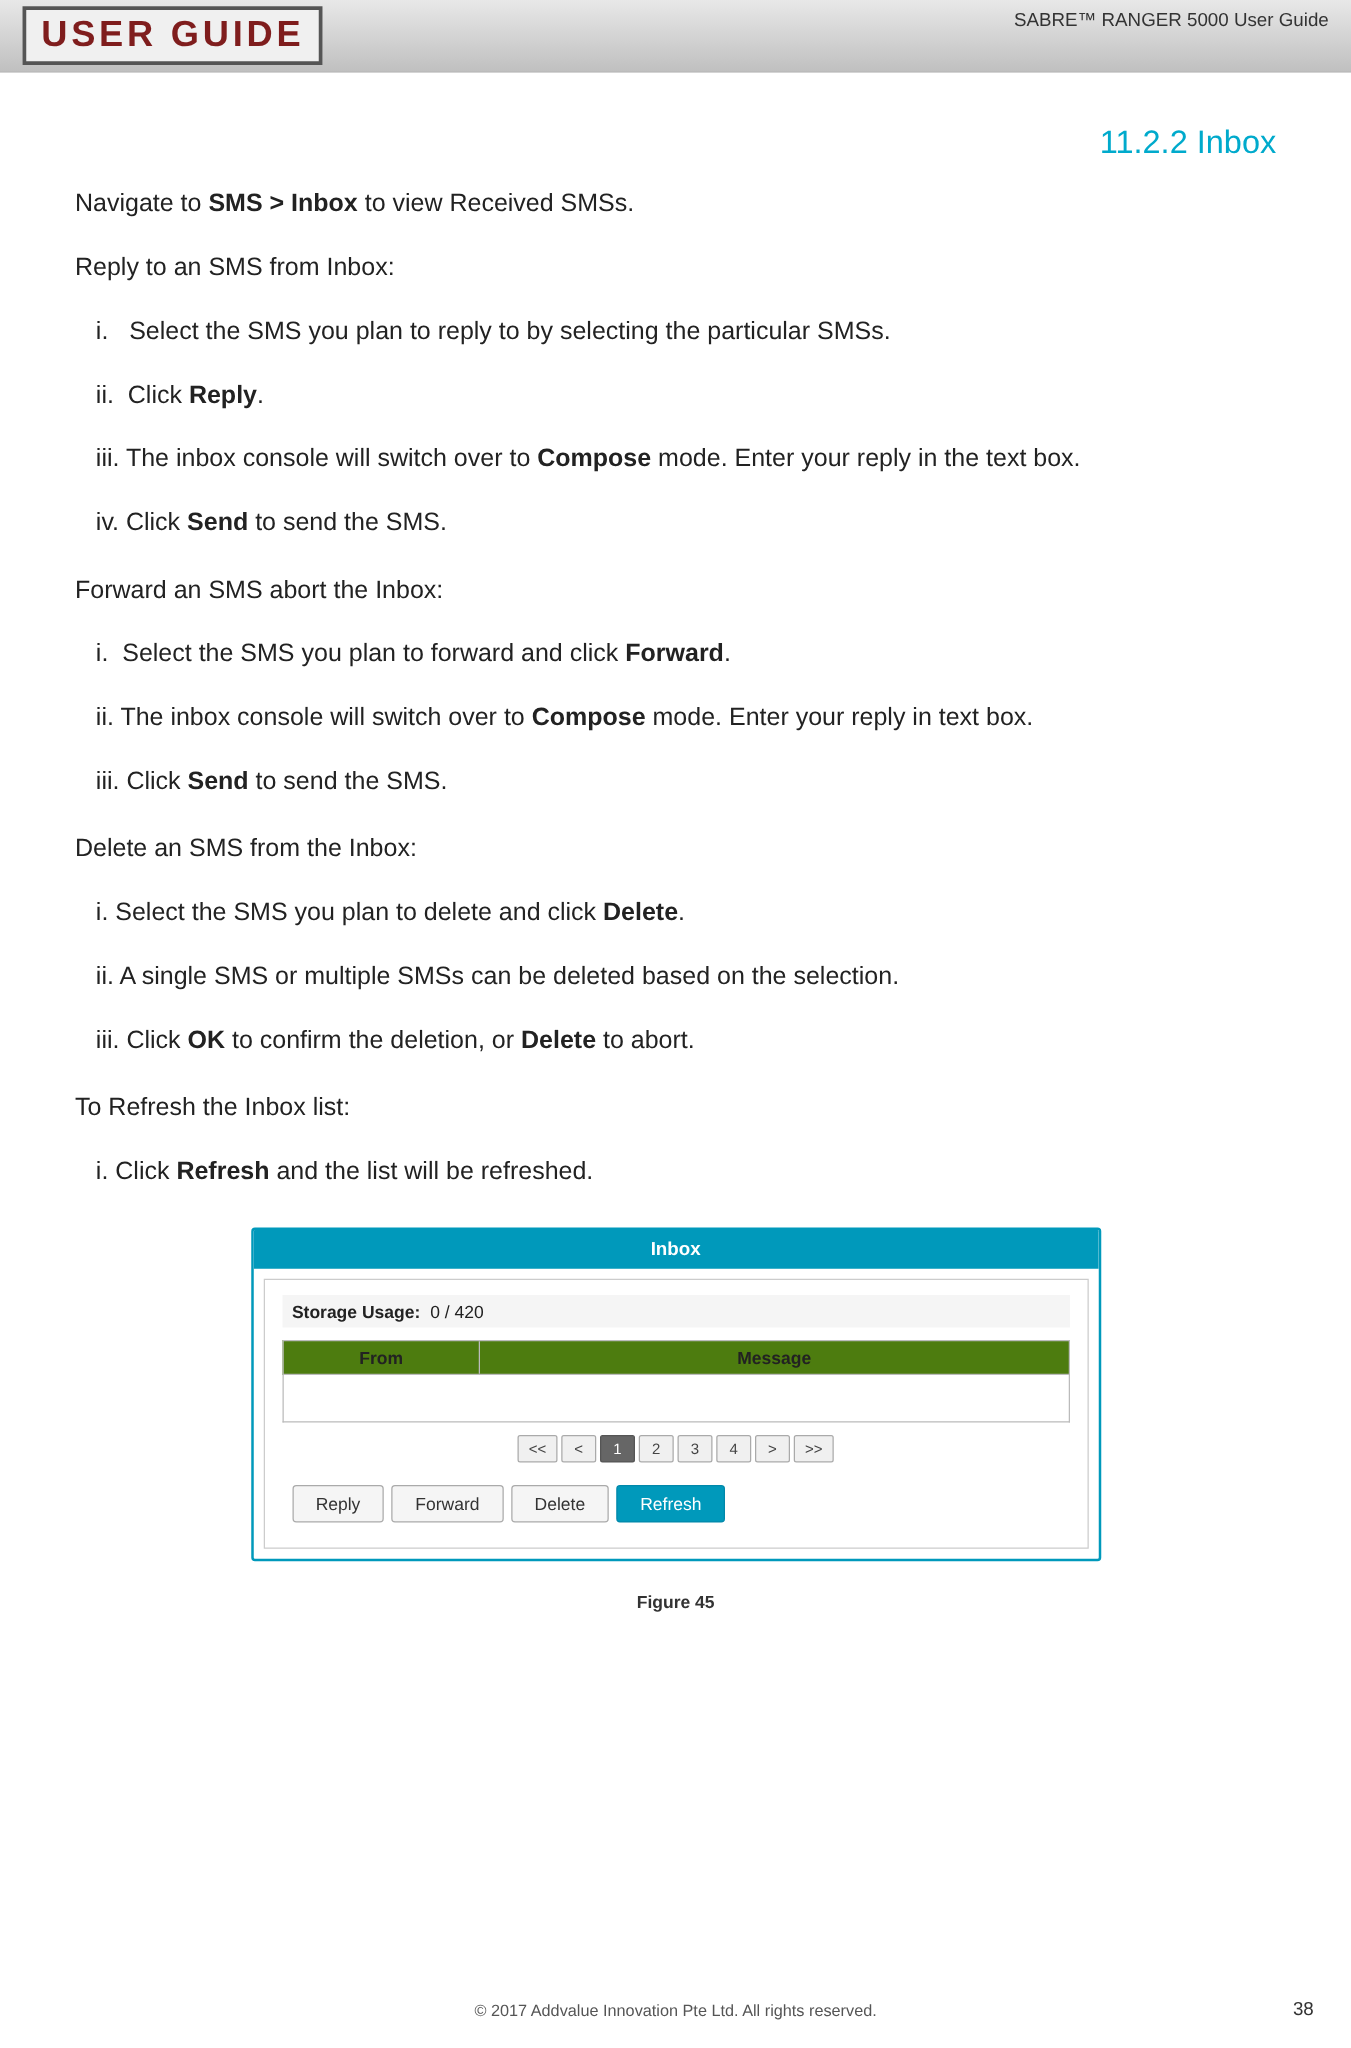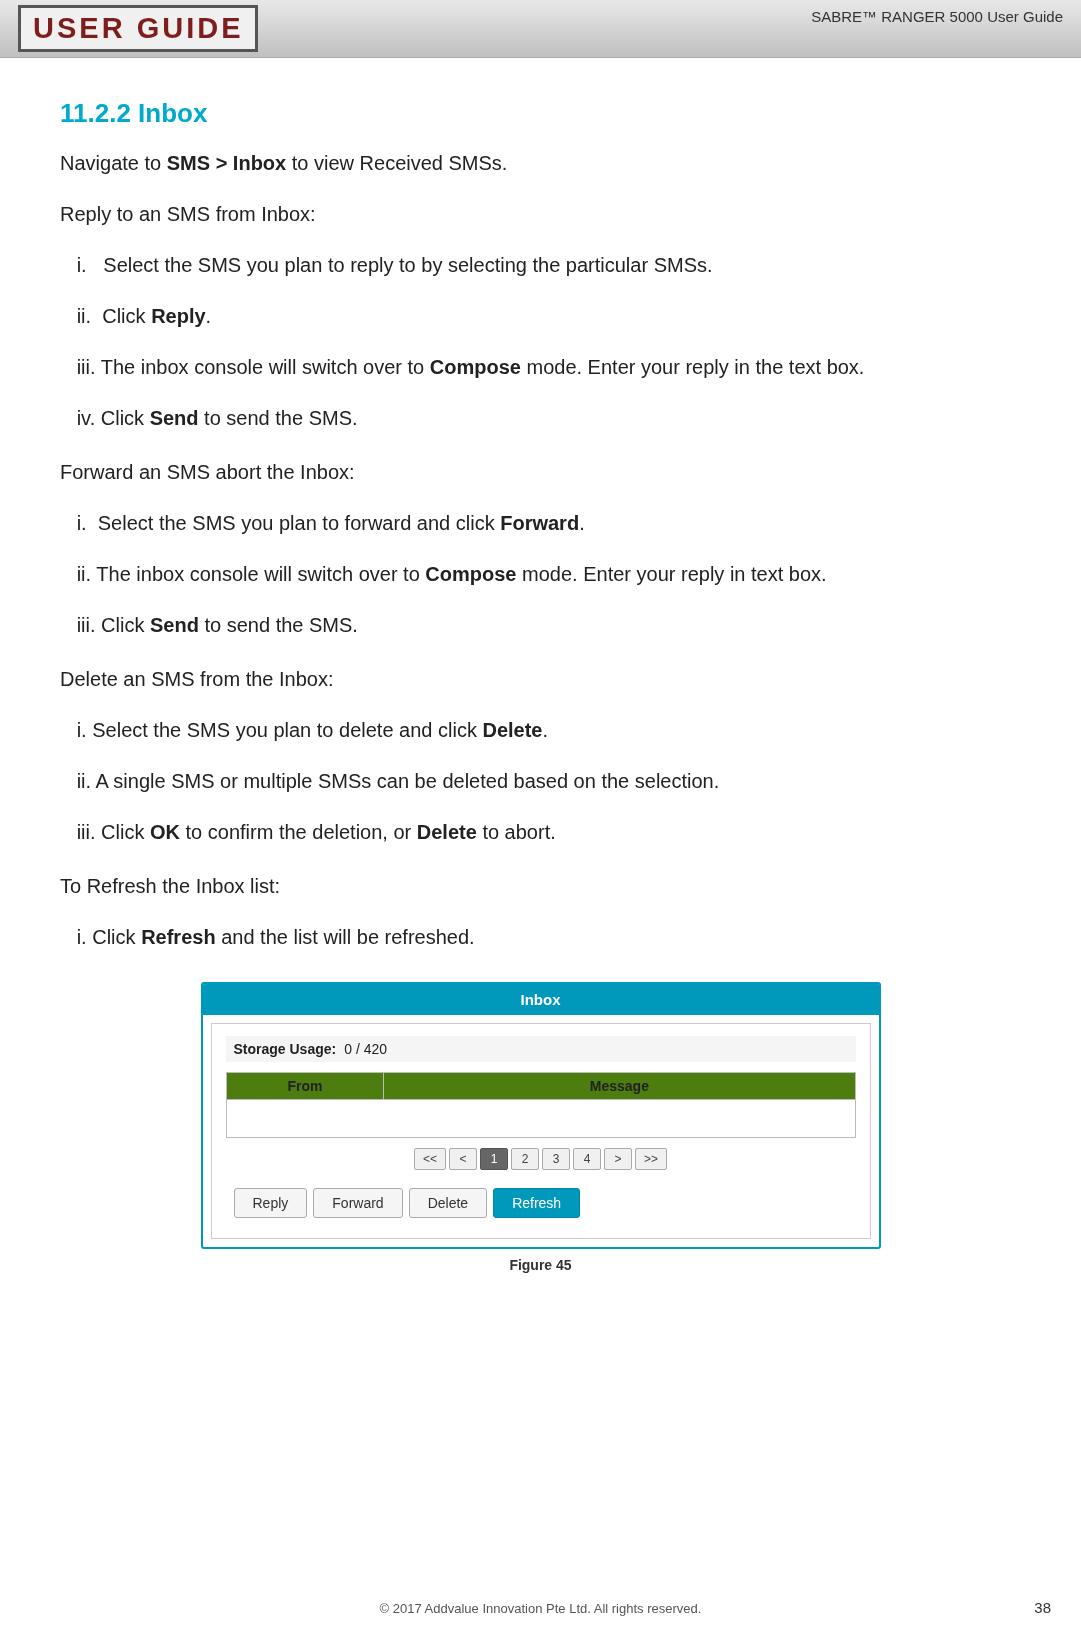--- a/index.html
+++ b/index.html
@@ -72,22 +72,23 @@
 
     
     .content {
       padding: 40px 60px 80px 60px;
     }
 
     
     .section-heading {
       font-size: 26px;
       color: #00aacc;
-      font-weight: bold;
+      font-weight: normal;
       margin-bottom: 12px;
+      text-align: right;
     }
 
     
     .body-text {
       font-size: 20px;
       line-height: 1.7;
       color: #222;
       margin-bottom: 6px;
       margin-top: 17px;
     }
@@ -231,21 +232,21 @@
       color: #fff;
       border-radius: 3px;
       cursor: pointer;
     }
 
     .figure-caption {
       text-align: center;
       font-size: 14px;
       font-weight: bold;
       color: #333;
-      margin-top: 8px;
+      margin-top: 24px;
     }
   </style>
 </head>
 <body>
 
 <div class="page-top-title">SABRE™ RANGER 5000 User Guide</div>
 
 <div class="header-bar">
   <div class="header-logo">
     <span class="header-logo-text">USER GUIDE</span>

